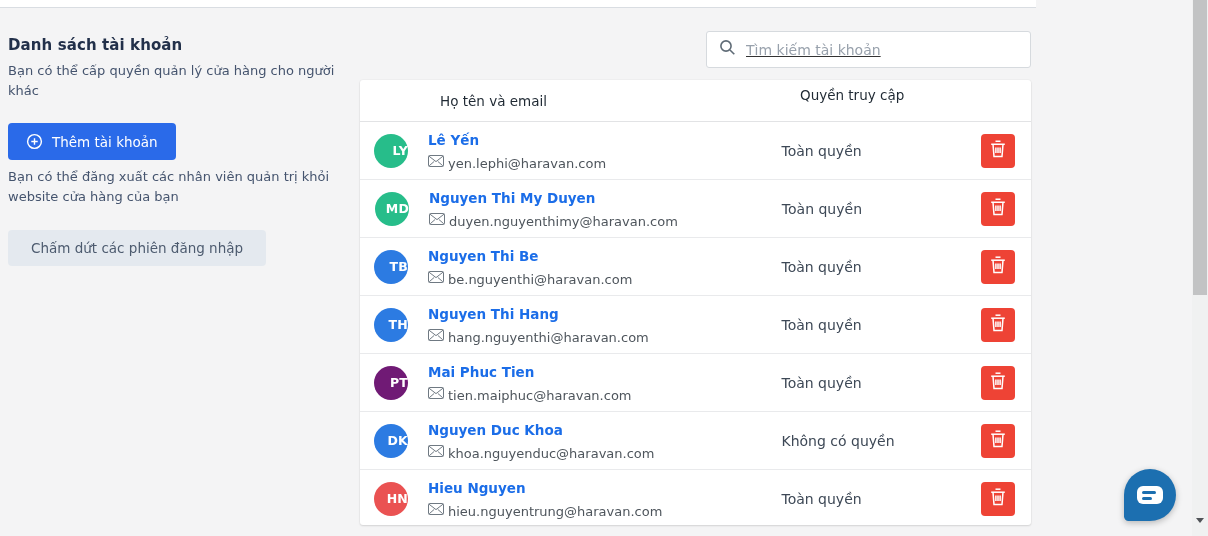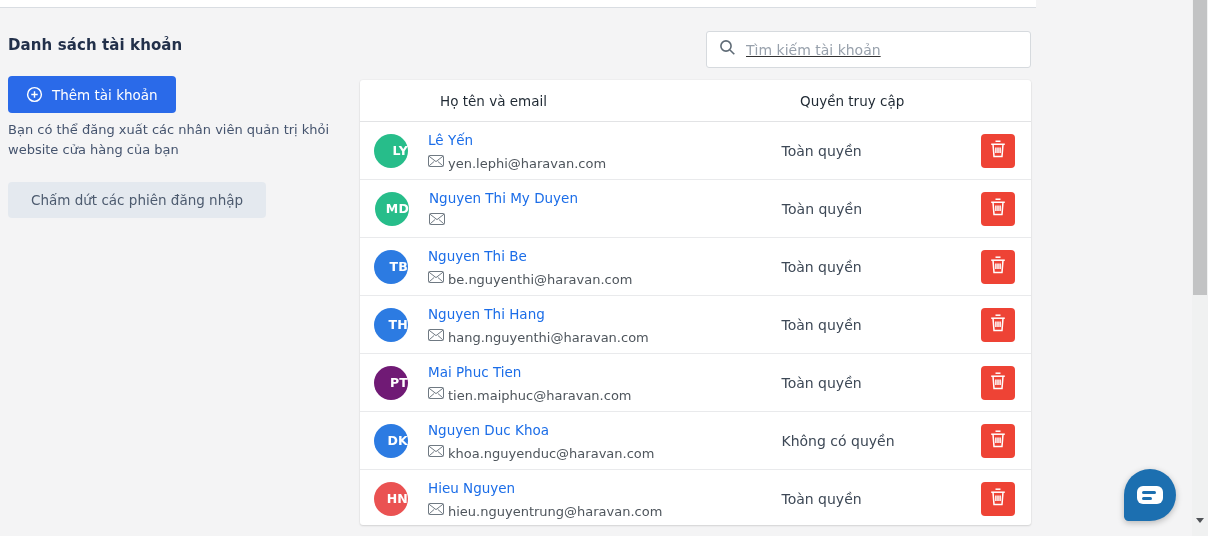--- a/index.html
+++ b/index.html
@@ -29,26 +29,26 @@
   .search-box svg{flex:none;}
   .search-box input{border:none;outline:none;background:transparent;margin-left:10px;width:270px;
     font-size:14px;color:#333;text-decoration:underline;}
   .search-box input::placeholder{color:#98a1ac;}
 
   
   .card{position:absolute;left:360px;top:80px;width:671px;height:445px;background:#fff;border-radius:3px;
     box-shadow:0 1px 2px rgba(0,0,0,.12), 0 0 0 1px rgba(0,0,0,.02);overflow:hidden;}
   .thead{position:relative;height:42px;border-bottom:1px solid #e2e3e5;}
   .thead .col-name{position:absolute;left:80px;top:13px;font-size:13.5px;font-weight:500;color:#1f2933;}
-  .thead .col-access{position:absolute;left:440px;top:13px;font-size:13.5px;font-weight:500;color:#1f2933;}
+  .thead .col-access{position:absolute;left:440px;top:7px;font-size:13.5px;font-weight:500;color:#1f2933;}
   .row{display:flex;align-items:center;height:58px;border-bottom:1px solid #e9eaec;}
   .avatar{flex:none;margin-left:14px;width:34px;height:34px;border-radius:50%;display:flex;align-items:center;
     justify-content:flex-end;color:#fff;font-size:12.5px;font-weight:bold;letter-spacing:.2px;}
   .who{margin-left:20px;width:372px;}
-  .who .name{display:inline-block;font-size:13.5px;font-weight:400;color:var(--link);text-decoration:none;cursor:pointer;text-align:center;}
+  .who .name{display:inline-block;font-size:13.5px;font-weight:700;color:var(--link);text-decoration:none;cursor:pointer;text-align:center;}
   .email-line{margin-top:3px;display:flex;align-items:flex-end;gap:4px;}
   .email-line .email{font-size:13px;color:#4e555c;}
   .access{width:210px;font-size:14px;color:#3d4856;}
   .delete{margin-left:auto;margin-right:16px;flex:none;width:34px;height:34px;background:var(--danger);
     border:none;border-radius:4px;display:flex;align-items:center;justify-content:center;cursor:pointer;}
 
   
   .chat{position:absolute;left:1124px;top:469px;width:52px;height:52px;background:var(--chat);
     border-radius:28px 28px 28px 5px;display:flex;align-items:center;justify-content:center;
     box-shadow:0 2px 6px rgba(0,0,0,.25);cursor:pointer;}
@@ -64,20 +64,21 @@
   .scrollbar .down-arrow{position:absolute;left:4px;top:518px;width:0;height:0;
     border-left:4px solid transparent;border-right:4px solid transparent;border-top:5px solid #505357;}
 </style>
 </head>
 <body>
 
 <div class="top-strip"></div>
 
 <aside class="sidebar">
   <h2>Danh sách tài khoản</h2>
+  <p class="desc">Bạn có thể cấp quyền quản lý cửa hàng cho người khác</p>
   <button class="btn-primary">
     <span>
       <svg width="17" height="17" viewBox="0 0 18 18" fill="none" stroke="#ffffff" stroke-width="1.5">
         <circle cx="9" cy="9" r="7.3"></circle>
           <path d="M9 5.6v6.8M5.6 9h6.8"></path>
       </svg>
     </span>
     <span>Thêm tài khoản</span>
   </button>
   <p class="desc desc2">Bạn có thể đăng xuất các nhân viên quản trị khỏi website cửa hàng của bạn</p>
@@ -139,20 +140,21 @@
     <div class="who">
       <a class="name">Nguyen Thi My Duyen</a>
       <div class="email-line">
         <span>
           <svg width="16" height="12" viewBox="0 0 16 12" fill="none" stroke="#6f7982" stroke-width="1">
             <rect x="0.5" y="0.5" width="15" height="11" rx="1"></rect>
             <path d="M1 1.2l7 5.4 7-5.4"></path>
             <path d="M1.2 10.8l5-4.4M14.8 10.8l-5-4.4"></path>
           </svg>
         </span>
+        <span class="email">duyen.nguyenthimy@haravan.com</span>
       </div>
     </div>
     <div class="access">Toàn quyền</div>
     <button class="delete">
       <span>
         <svg width="16" height="18" viewBox="0 0 16 18" fill="none" stroke="#ffffff" stroke-width="1.5">
           <path d="M5.5 1.2h5"></path>
           <path d="M1.2 4.2h13.6"></path>
           <path d="M3 4.2l1 12.3h8l1-12.3"></path>
           <path d="M5.9 7.5v5.5M8 7.5v5.5M10.1 7.5v5.5"></path>

